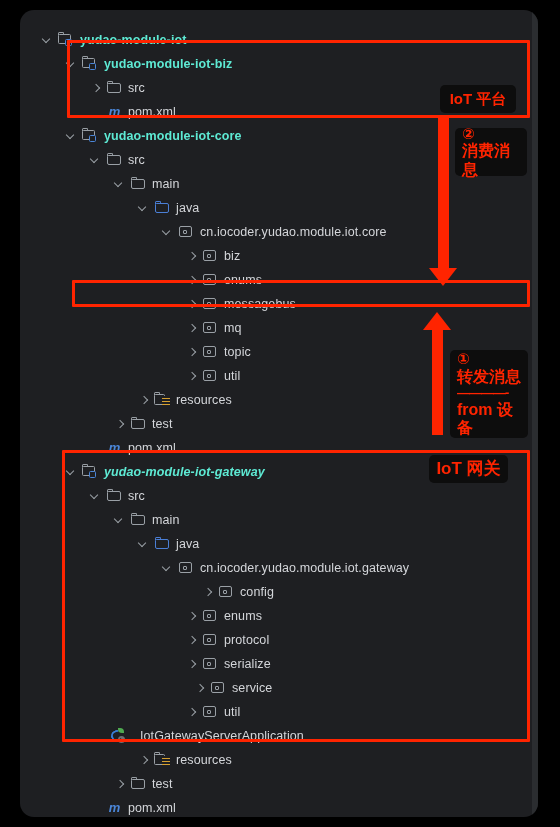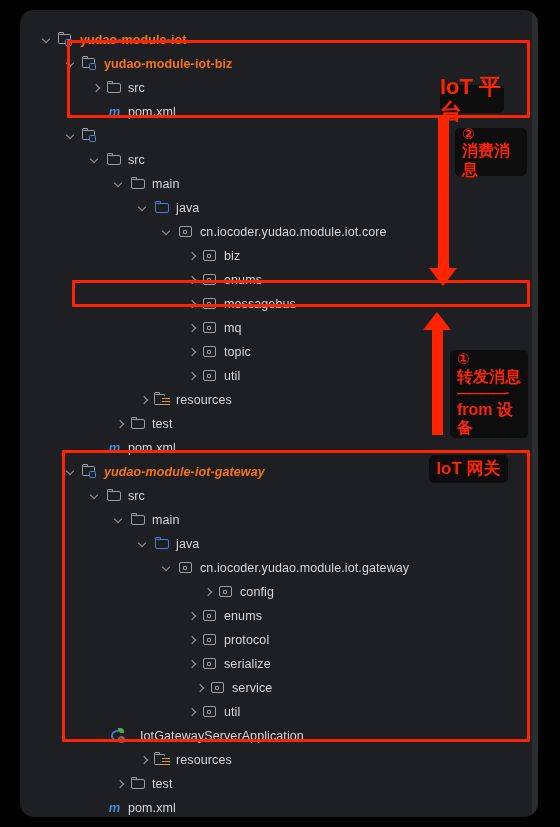--- a/index.html
+++ b/index.html
@@ -64,21 +64,21 @@
     width: 17px; height: 16px;
     margin-right: 5px;
     margin-left: 4px;
     position: relative;
   }
   .label {
     font-size: 12.5px;
     color: #d4d6da;
     letter-spacing: .1px;
   }
-  .label.bold { font-weight: bold; color: #f97316; }
+  .label.bold { font-weight: bold; color: #5eead4; }
 
   
   .ic-folder .body {
     position: absolute; left: 1px; top: 3px;
     width: 14px; height: 10px;
     border: 1.3px solid #9aa0a6;
     border-radius: 1.5px 2px 2px 2px;
     background: transparent;
   }
   .ic-folder .tab {
@@ -285,20 +285,21 @@
           <span class="icon ic-maven">m</span>
           <span class="label">pom.xml</span>
         </div>
         <div class="row" style="padding-left: 47px;">
           <span class="twisty open"></span>
           <span class="icon ic-module">
             <span class="tab"></span>
             <span class="body"></span>
             <span class="badge"></span>
           </span>
+          <span class="label bold">yudao-module-iot-core</span>
         </div>
         <div class="row" style="padding-left: 71px;">
           <span class="twisty open"></span>
           <span class="icon ic-folder">
             <span class="tab"></span>
             <span class="body"></span>
           </span>
           <span class="label">src</span>
         </div>
         <div class="row" style="padding-left: 95px;">
@@ -514,21 +515,21 @@
           <span class="twisty none"></span>
           <span class="icon ic-maven">m</span>
           <span class="label">pom.xml</span>
         </div>
       </div>
     <div id="scrollbar-track"></div>
   </div>
 
   <div class="anno-box" style="left:67px; top:40px; width:463px; height:78px;"></div>
 
-  <div class="anno-tag" style="left:440px; top:85px; width:64px; height:28px; font-size:22px;">
+  <div class="anno-tag" style="left:440px; top:85px; width:76px; height:28px; font-size:15px;">
     <span>IoT 平台</span>
   </div>
 
   <div class="arrow-shaft" style="left:438px; top:118px; width:11px; height:153px;"></div>
   <div class="arrow-head down" style="left:429px; top:268px;"></div>
   <div class="anno-tag multi" style="left:455px; top:128px; width:72px; height:48px;">
     <span class="tag-num">②</span>
     <span class="tag-line">消费消息</span>
   </div>
 

